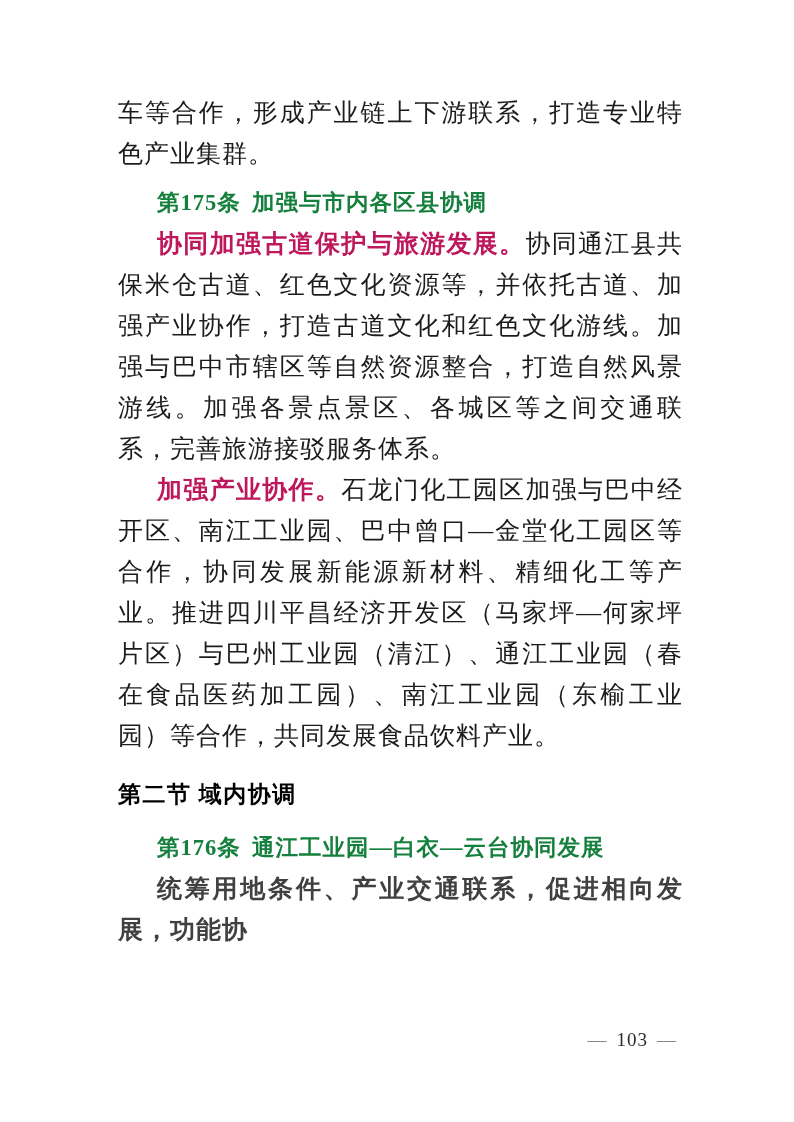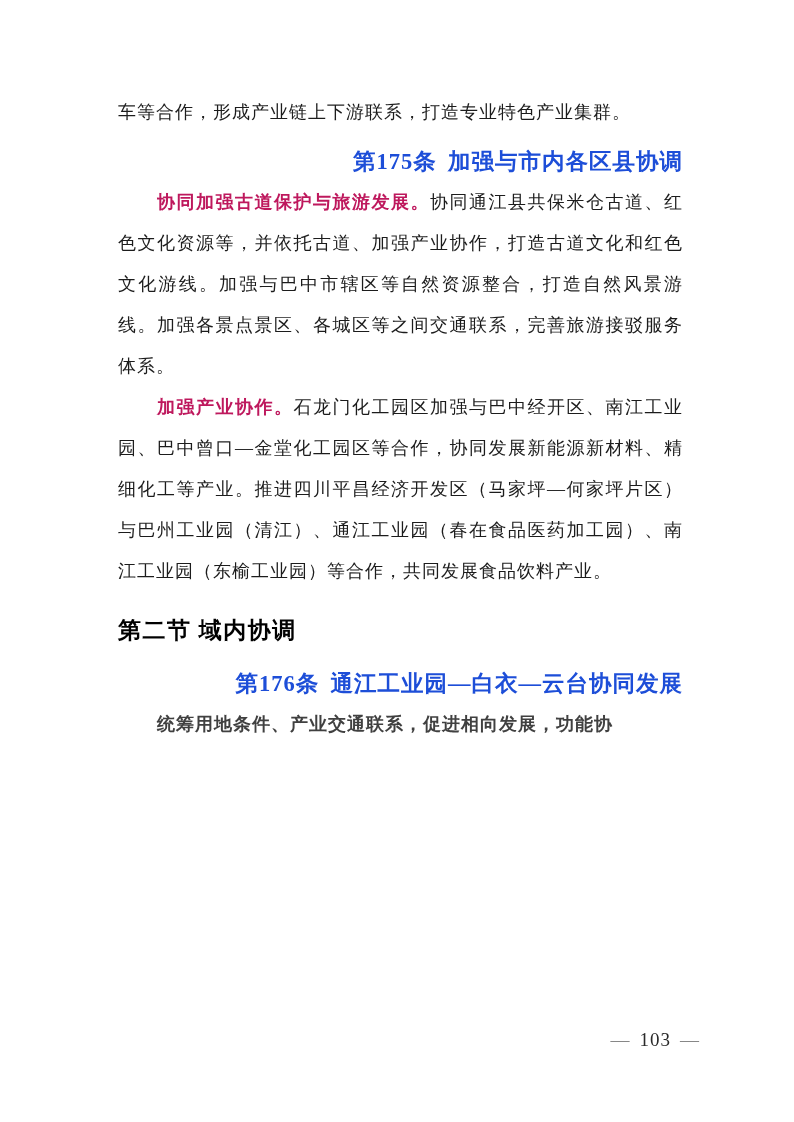--- a/index.html
+++ b/index.html
@@ -18,53 +18,52 @@
     color: #1c1c1c;
   }
   .content {
     position: absolute;
     left: 118px;
     top: 92px;
     width: 565px;
   }
   p { margin: 0; padding: 0; }
   .body-text {
-    font-size: 18px;
+    font-size: 25px;
     line-height: 41px;
     text-align: justify;
     letter-spacing: 1px;
     color: #1c1c1c;
   }
   .para-indent { text-indent: 39px; }
   .lead { font-weight: 700; color: #be185d; }
   .article-heading {
     font-size: 22.5px;
     line-height: 41px;
     font-weight: 700;
     text-indent: 39px;
     letter-spacing: 1px;
-    color: #1d4ed8;
+    color: #15803d;
     margin-top: 8px;
-    text-align: right;
   }
   .article-label { margin-right: 0.5em; }
   .section-heading {
     font-size: 23px;
     line-height: 41px;
     font-weight: 700;
     letter-spacing: 1.5px;
     color: #000;
     margin-top: 18px;
     margin-bottom: 12px;
   }
   .bold-para { font-weight: 700; color: #404040; }
   .footer {
     position: absolute;
     top: 1028px;
-    right: 94px;
+    right: 117px;
     font-size: 19px;
     line-height: 24px;
     letter-spacing: 1px;
     white-space: nowrap;
   }
   .footer .dash { color: #828282; }
   .footer .num { color: #2a2a2a; margin: 0 9px; }
 </style>
 </head>
 <body>

